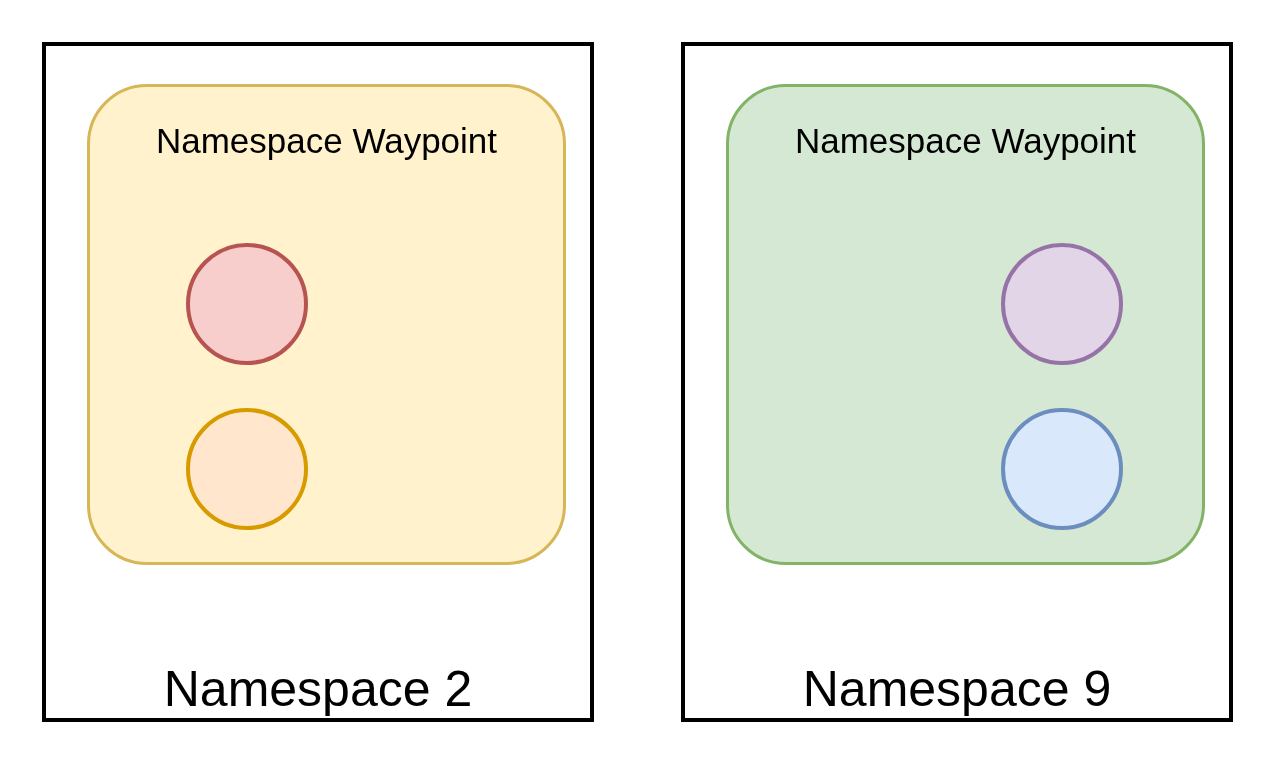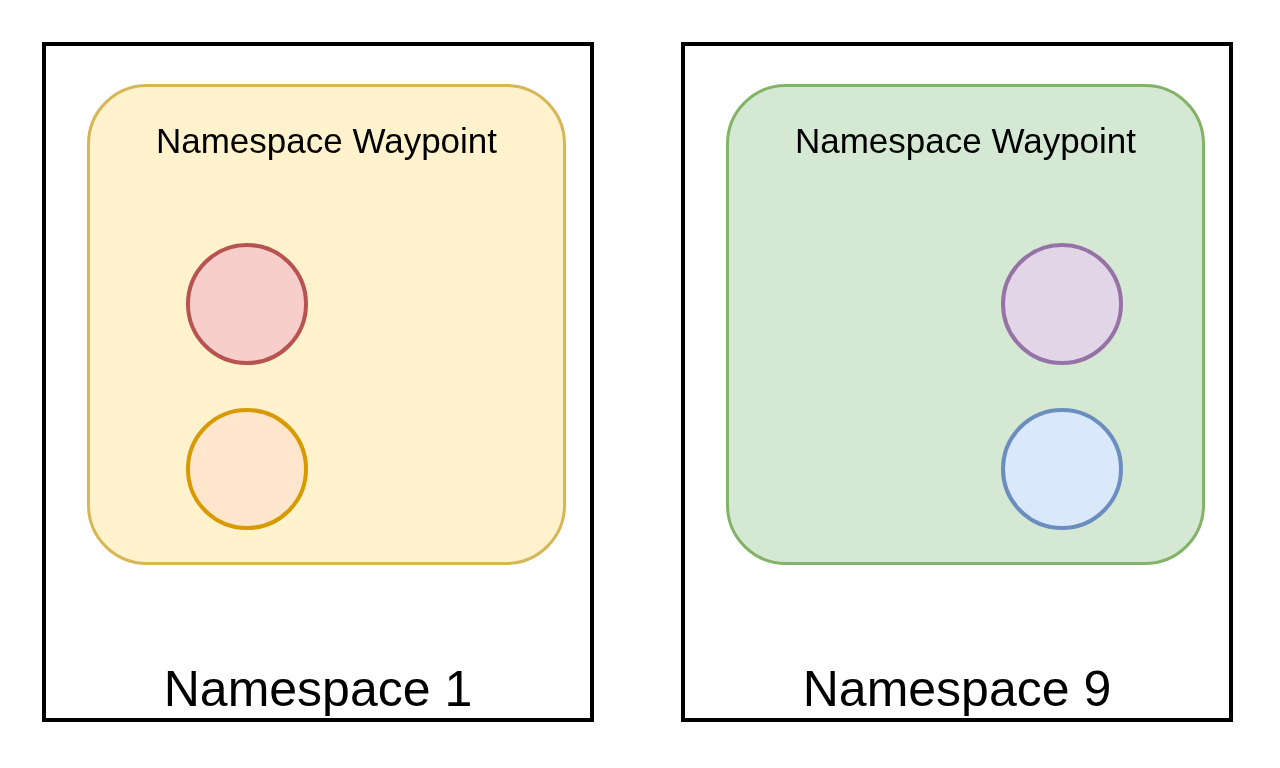--- a/index.html
+++ b/index.html
@@ -74,21 +74,21 @@
 </style>
 </head>
 <body>
 
 <div class="ns-box left">
   <div class="waypoint" style="background-color: rgb(255, 242, 204); border-color: rgb(214, 182, 86);">
     <div class="wp-title">Namespace Waypoint</div>
     <div class="circle side-left row-top" style="background-color: rgb(248, 206, 204); border-color: rgb(184, 84, 80);"></div>
     <div class="circle side-left row-bottom" style="background-color: rgb(255, 230, 204); border-color: rgb(215, 155, 0);"></div>
   </div>
-  <div class="ns-label">Namespace 1</div>
+  <div class="ns-label">Namespace 2</div>
 </div>
 
 <div class="ns-box right">
   <div class="waypoint" style="background-color: rgb(213, 232, 212); border-color: rgb(130, 179, 102);">
     <div class="wp-title">Namespace Waypoint</div>
     <div class="circle side-right row-top" style="background-color: rgb(225, 213, 231); border-color: rgb(150, 115, 166);"></div>
     <div class="circle side-right row-bottom" style="background-color: rgb(218, 232, 252); border-color: rgb(108, 142, 191);"></div>
   </div>
   <div class="ns-label">Namespace 9</div>
 </div>

